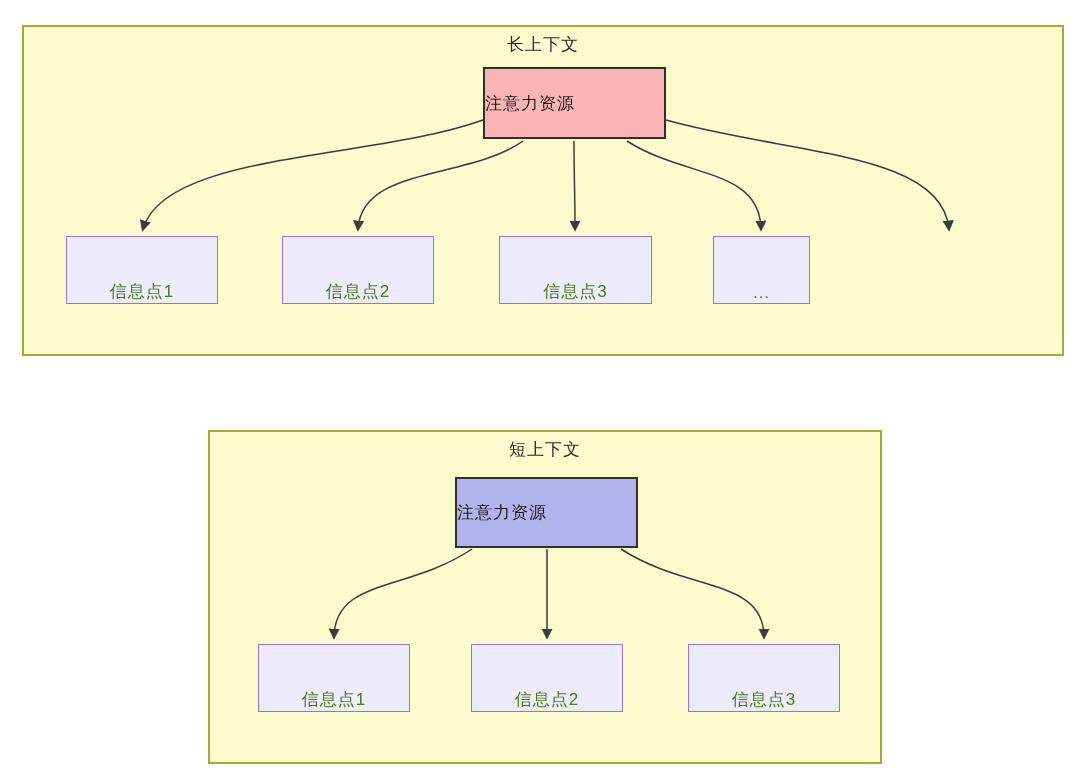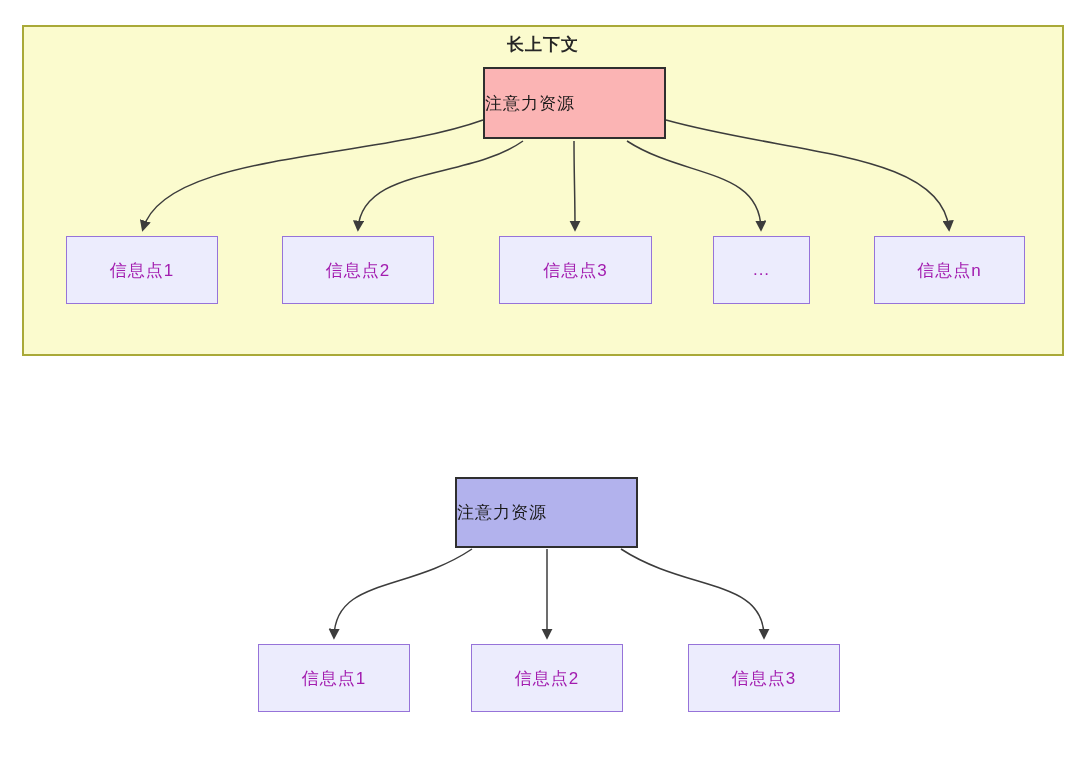--- a/index.html
+++ b/index.html
@@ -4,21 +4,20 @@
 <style>
   html,body { margin:0; padding:0; background:#ffffff; }
   .stage {
     position:relative; width:1080px; height:774px; background:#ffffff;
     font-family:"Liberation Sans", sans-serif; overflow:hidden;
   }
   .panel {
     position:absolute; box-sizing:border-box; z-index:0;
     background:var(--panel-bg, #FBFBCE);
     border:2px solid var(--panel-border, #A9A938);
-    font-weight:bold;
   }
   .panel-long  { left:22px;  top:25px;  width:1042px; height:331px; }
   .panel-short { left:208px; top:430px; width:674px;  height:334px; }
   .panel-title {
     position:absolute; top:6px; left:0; right:0; text-align:center;
     font-size:17px; color:#262626; letter-spacing:1px;
   }
   .edges { position:absolute; left:0; top:0; z-index:1; }
   .edge  { fill:none; stroke:var(--edge, #3C3C3C); stroke-width:1.5; }
   .arrowhead-shape { fill:var(--edge, #3C3C3C); }
@@ -27,41 +26,44 @@
     border:2px solid var(--hub-border, #2F2F2F);
     display:flex; align-items:center; 
     font-size:17px; color:#1a1a1a; letter-spacing:1px;
   }
   .hub-long  { left:483px; top:67px;  width:183px; height:72px; background:var(--hub-long-bg, #FBB4B4); }
   .hub-short { left:455px; top:477px; width:183px; height:71px; background:var(--hub-short-bg, #B2B2ED); }
   .node {
     position:absolute; box-sizing:border-box; z-index:2;
     background:var(--node-bg, #ECECFD);
     border:1.5px solid var(--node-border, #9673D9);
-    display:flex; align-items:center; justify-content:center;
-    font-size:17px; color:#a21caf; letter-spacing:1px;
+    display:flex; align-items:flex-end; justify-content:center;
+    font-size:17px; color:#4d7c0f; letter-spacing:1px;
   }
   .n-l { top:236px; height:68px; }
   .n-l1 { left:66px;  width:152px; }
   .n-l2 { left:282px; width:152px; }
   .n-l3 { left:499px; width:153px; }
   .n-l4 { left:713px; width:97px;  }
   .n-l5 { left:874px; width:151px; }
   .n-s { top:644px; height:68px; }
   .n-s1 { left:258px; width:152px; }
   .n-s2 { left:471px; width:152px; }
   .n-s3 { left:688px; width:152px; }
 </style>
 </head>
 <body>
 
 <div class="stage">
 
   <section class="panel panel-long">
     <div class="panel-title">长上下文</div>
+  </section>
+  <section class="panel panel-short">
+    <div class="panel-title">短上下文</div>
   </section>
 
   <svg class="edges" width="1080" height="774" viewBox="0 0 1080 774" aria-hidden="true">
     <defs>
       <marker id="arrowhead" viewBox="0 0 10 10" refX="7.5" refY="5" markerWidth="7.5" markerHeight="7.5" orient="auto">
         <path class="arrowhead-shape" d="M0 0 L10 5 L0 10 Z"></path>
       </marker>
     </defs>
     <path class="edge" d="M 483 120 C 372 160, 165 152, 143 229" marker-end="url(#arrowhead)"></path>
     <path class="edge" d="M 523 141 C 468 180, 362 166, 358 229" marker-end="url(#arrowhead)"></path>
@@ -81,23 +83,20 @@
   </div>
   <div class="node n-l n-l2">
     <span>信息点2</span>
   </div>
   <div class="node n-l n-l3">
     <span>信息点3</span>
   </div>
   <div class="node n-l n-l4">
     <span>...</span>
   </div>
-  <div class="node n-l n-l5">
-    <span>信息点n</span>
-  </div>
 
   <div class="hub hub-short">
     <span>注意力资源</span>
   </div>
   <div class="node n-s n-s1">
     <span>信息点1</span>
   </div>
   <div class="node n-s n-s2">
     <span>信息点2</span>
   </div>

